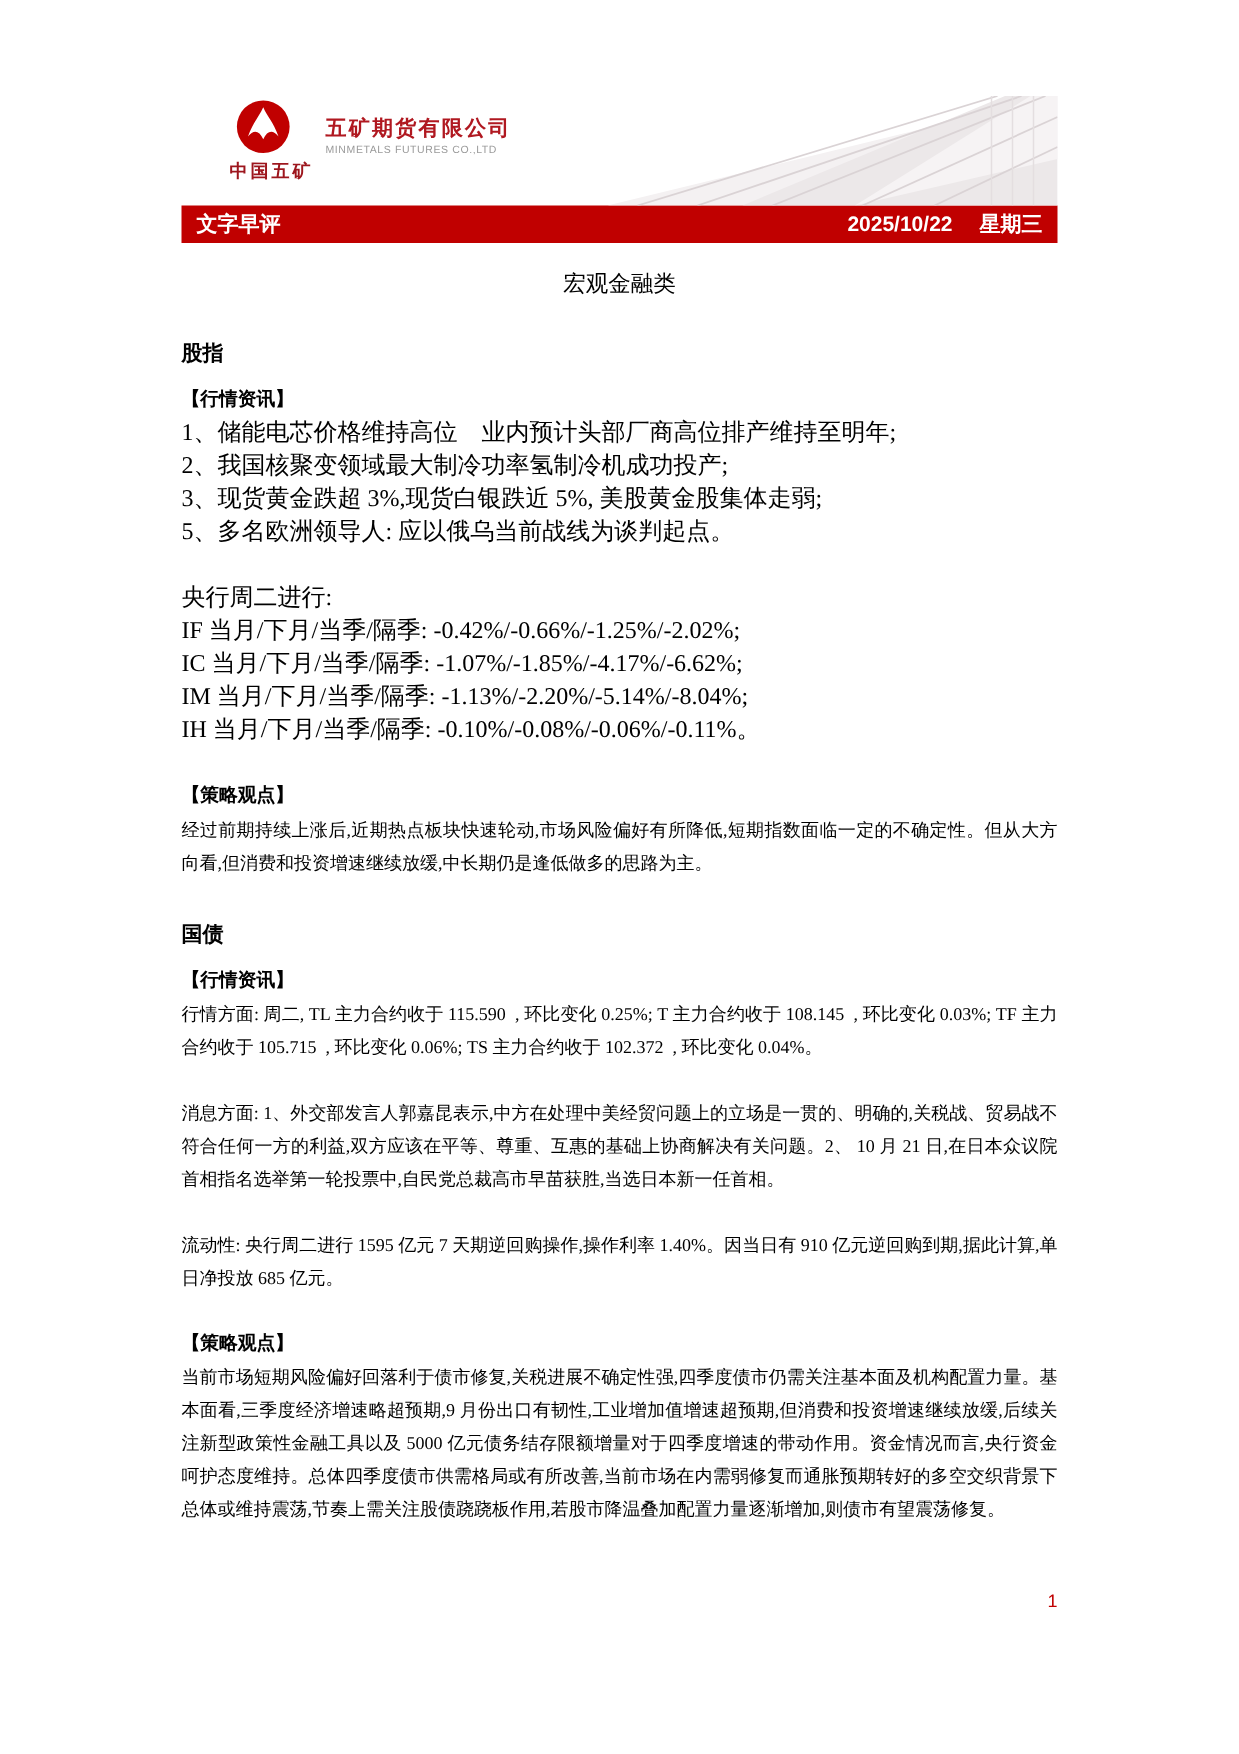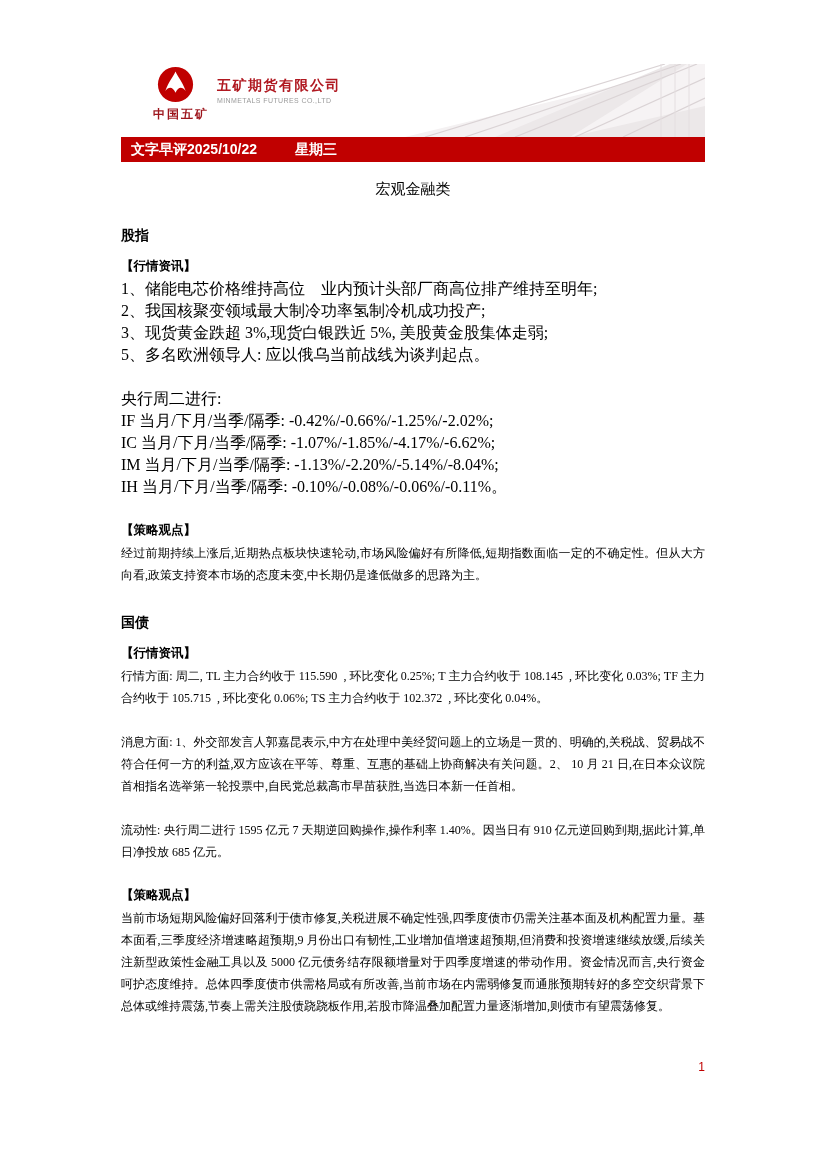--- a/index.html
+++ b/index.html
@@ -20,23 +20,23 @@
   .logo-cn { font-family:"Liberation Sans",sans-serif; font-weight:bold; color:#9d161d;
              font-size:12px; letter-spacing:2px; margin-top:3px; white-space:nowrap; }
   .company { margin-left:8px; padding-top:11px; }
   .company-cn { font-family:"Liberation Sans",sans-serif; color:#b01820; font-weight:bold;
                 font-size:14px; letter-spacing:1.5px; white-space:nowrap;text-align:center; }
   .company-en { color:#9a9a9a; font-size:7px; letter-spacing:.4px; margin-top:2px;
                 font-family:"Liberation Sans",sans-serif; white-space:nowrap; }
 
   
   .banner { height:25px; background:var(--accent); color:#fff; display:flex;
-            align-items:center; justify-content:flex-start; padding:0 10px;
+            align-items:center; justify-content:space-between; padding:0 10px;
             font-size:14px; font-weight:bold; font-family:"Liberation Sans",sans-serif; }
-  .banner-right { display:flex;gap:20px; }
+  .banner-right { display:flex; }
   .banner-right .weekday { margin-left:18px; }
 
   
   .doc-title { text-align:center; font-size:15px; font-weight:normal; margin:18px 0 6px;
                font-family:"Liberation Sans",sans-serif; color:#000; }
   .sec-heading { font-size:14px; font-weight:bold; margin-top:28px;
                  font-family:"Liberation Sans",sans-serif; color:#000; }
   .sub-label { font-size:12.5px; font-weight:bold; margin-top:13px; margin-bottom:3px; color:#000; }
   .body-p { font-size:12px; line-height:22px; text-align:justify; white-space:pre-wrap; color:#000; }
   .line { font-size:16px; line-height:22px; text-align:left; white-space:pre-wrap; color:#000; }
@@ -102,21 +102,21 @@
     <div class="line">3、现货黄金跌超 3%,现货白银跌近 5%, 美股黄金股集体走弱;</div>
     <div class="line">5、多名欧洲领导人: 应以俄乌当前战线为谈判起点。</div>
 
     <div class="line mt-blank">央行周二进行:</div>
     <div class="line">IF 当月/下月/当季/隔季: -0.42%/-0.66%/-1.25%/-2.02%;</div>
     <div class="line">IC 当月/下月/当季/隔季: -1.07%/-1.85%/-4.17%/-6.62%;</div>
     <div class="line">IM 当月/下月/当季/隔季: -1.13%/-2.20%/-5.14%/-8.04%;</div>
     <div class="line">IH 当月/下月/当季/隔季: -0.10%/-0.08%/-0.06%/-0.11%。</div>
 
     <div class="sub-label mt-mid">【策略观点】</div>
-    <p class="body-p">经过前期持续上涨后,近期热点板块快速轮动,市场风险偏好有所降低,短期指数面临一定的不确定性。但从大方向看,政策支持资本市场的态度未变,中长期仍是逢低做多的思路为主。</p>
+    <p class="body-p">经过前期持续上涨后,近期热点板块快速轮动,市场风险偏好有所降低,短期指数面临一定的不确定性。但从大方向看,但消费和投资增速继续放缓,中长期仍是逢低做多的思路为主。</p>
   </section>
 
   <section>
     <h2 class="sec-heading">国债</h2>
     <div class="sub-label">【行情资讯】</div>
     <p class="body-p">行情方面: 周二, TL 主力合约收于 115.590  , 环比变化 0.25%; T 主力合约收于 108.145  , 环比变化 0.03%; TF 主力合约收于 105.715  , 环比变化 0.06%; TS 主力合约收于 102.372  , 环比变化 0.04%。</p>
     <p class="body-p mt-blank">消息方面: 1、外交部发言人郭嘉昆表示,中方在处理中美经贸问题上的立场是一贯的、明确的,关税战、贸易战不符合任何一方的利益,双方应该在平等、尊重、互惠的基础上协商解决有关问题。2、 10 月 21 日,在日本众议院首相指名选举第一轮投票中,自民党总裁高市早苗获胜,当选日本新一任首相。</p>
     <p class="body-p mt-blank">流动性: 央行周二进行 1595 亿元 7 天期逆回购操作,操作利率 1.40%。因当日有 910 亿元逆回购到期,据此计算,单日净投放 685 亿元。</p>
     <div class="sub-label mt-mid">【策略观点】</div>
     <p class="body-p">当前市场短期风险偏好回落利于债市修复,关税进展不确定性强,四季度债市仍需关注基本面及机构配置力量。基本面看,三季度经济增速略超预期,9 月份出口有韧性,工业增加值增速超预期,但消费和投资增速继续放缓,后续关注新型政策性金融工具以及 5000 亿元债务结存限额增量对于四季度增速的带动作用。资金情况而言,央行资金呵护态度维持。总体四季度债市供需格局或有所改善,当前市场在内需弱修复而通胀预期转好的多空交织背景下总体或维持震荡,节奏上需关注股债跷跷板作用,若股市降温叠加配置力量逐渐增加,则债市有望震荡修复。</p>

